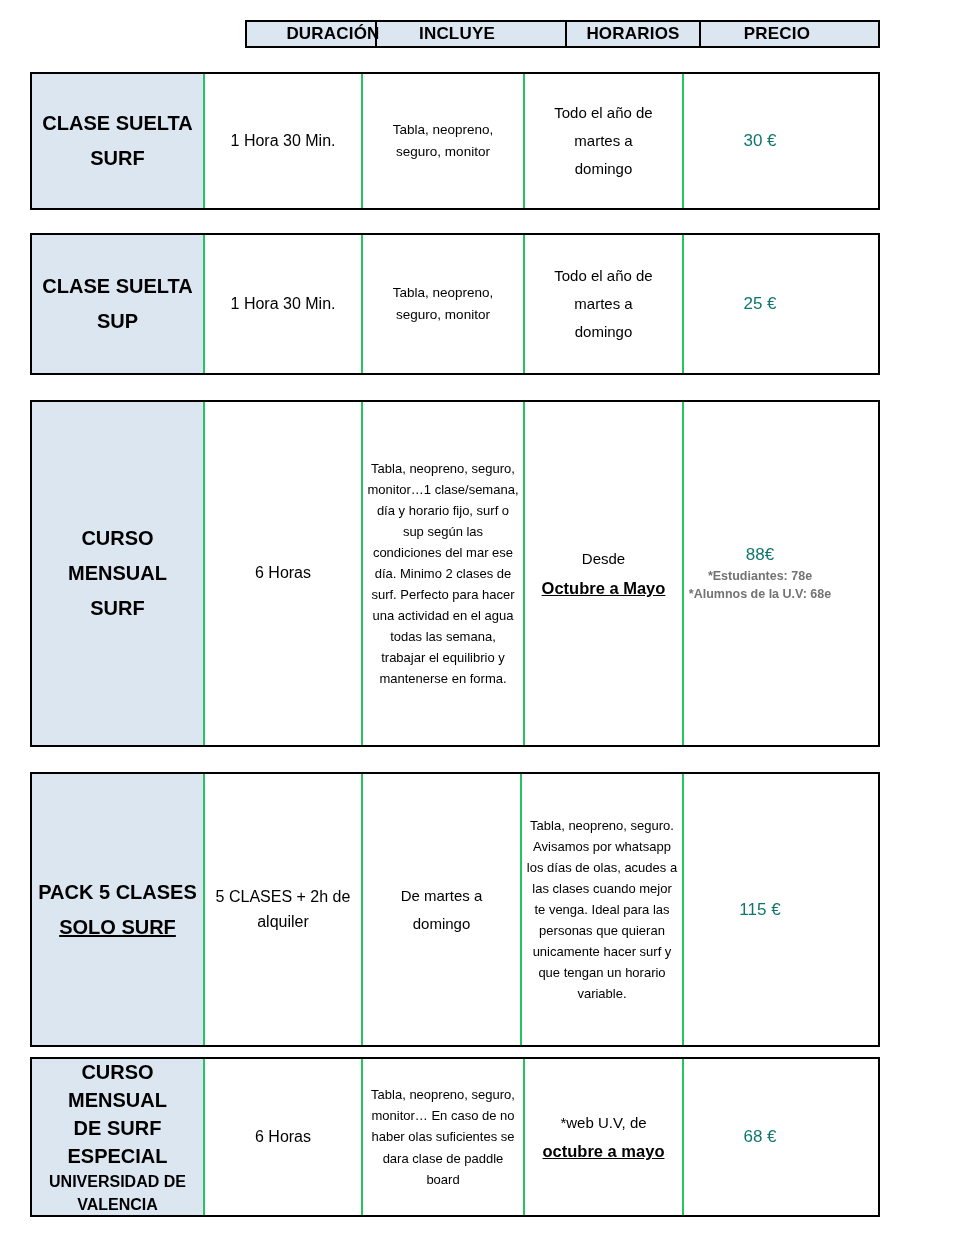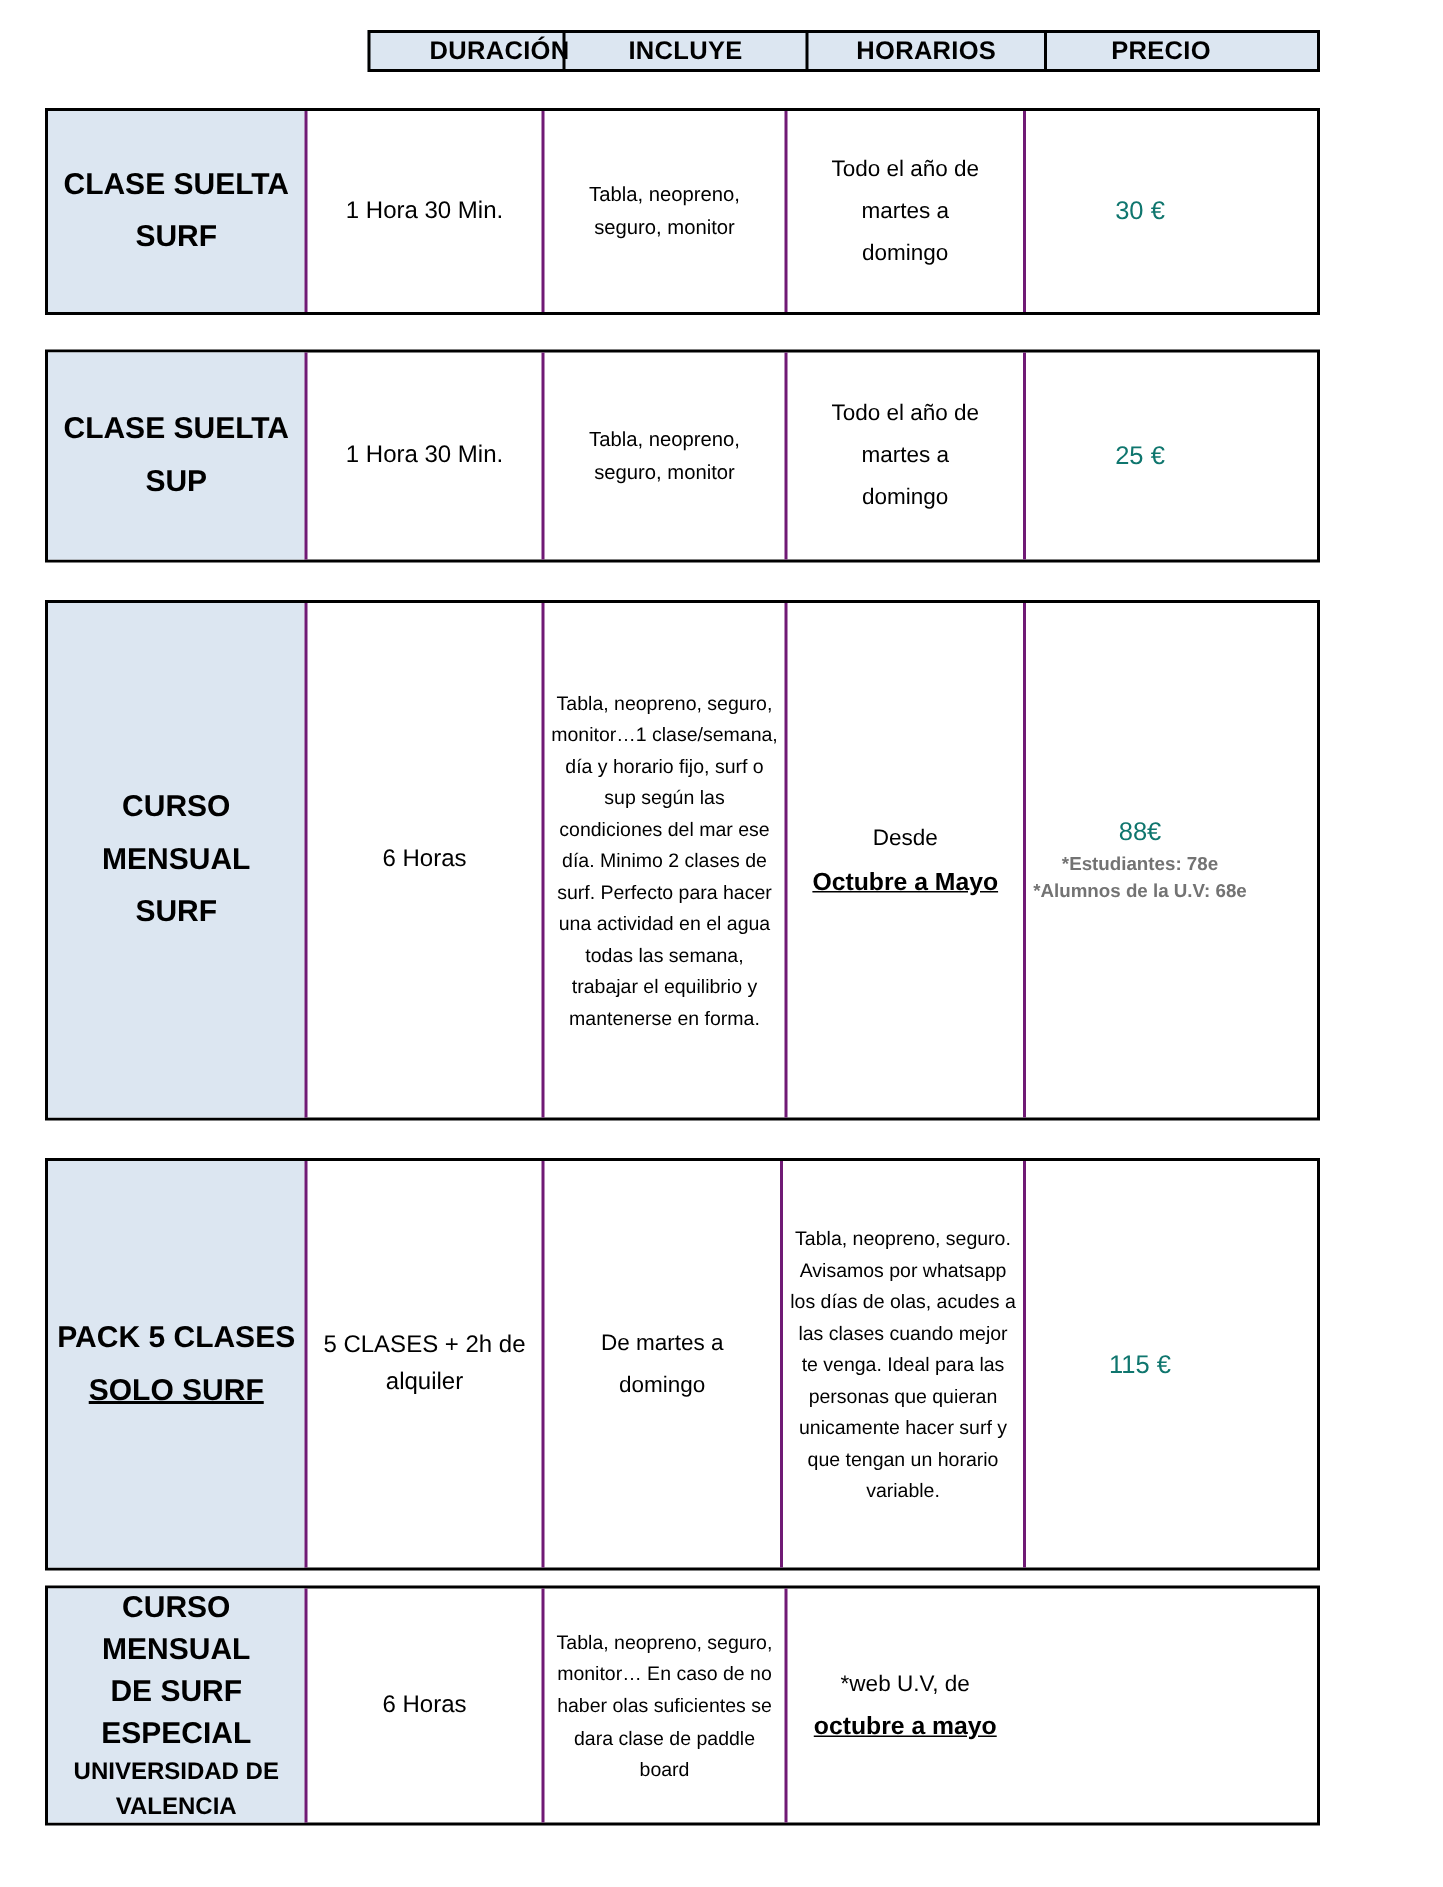--- a/index.html
+++ b/index.html
@@ -22,35 +22,35 @@
     box-sizing:border-box;
   }
   .header-cell {
     display:flex; align-items:center; justify-content:center;
     font-weight:bold; font-size:17px;
     border-left:2px solid #000;
     box-sizing:border-box;
     letter-spacing:.2px;
   }
   .header-cell:first-child { border-left:none; }
-  .hc1 { width:128px;padding-left:44px; } .hc2 { width:162px; } .hc3 { width:159px; } .hc4 { width:154px; }
+  .hc1 { width:128px;padding-left:44px; } .hc2 { width:162px; } .hc3 { width:134px;margin-left:28px; } .hc4 { width:154px; }
 
   
   .course-row {
     position:absolute; left:30px; width:850px;
     display:flex;
     border:2px solid #000;
     box-sizing:border-box;
     background:#ffffff;
   }
   .cell {
     display:flex; flex-direction:column;
     align-items:center; justify-content:center;
     text-align:center;
-    border-left:2px solid #701a75;
+    border-left:2px solid #22c55e;
     box-sizing:border-box;
     overflow:hidden;
   }
   .cell.name  { width:171px; border-left:none; background:#dce6f1; font-weight:bold; }
   .cell.dur   { width:158px; }
   .cell.inc   { width:162px; }
   .cell.hor   { width:159px; }
   .cell.pre   { width:154px; }
 
   .name-line { display:block; font-size:20px; line-height:1.75; }
@@ -175,13 +175,16 @@
   <div class="cell dur">
     <span class="duration-text">6 Horas</span>
   </div>
   <div class="cell inc">
     <span class="includes-text">Tabla, neopreno, seguro, monitor… En caso de no haber olas suficientes se dara clase de paddle board</span>
   </div>
   <div class="cell hor">
     <span class="schedule-plain">*web U.V, de</span>
     <span class="schedule-emph">octubre a mayo</span>
   </div>
+  <div class="cell pre">
+    <span class="price-text">68 €</span>
+  </div>
 </div>
 
 </body></html>

